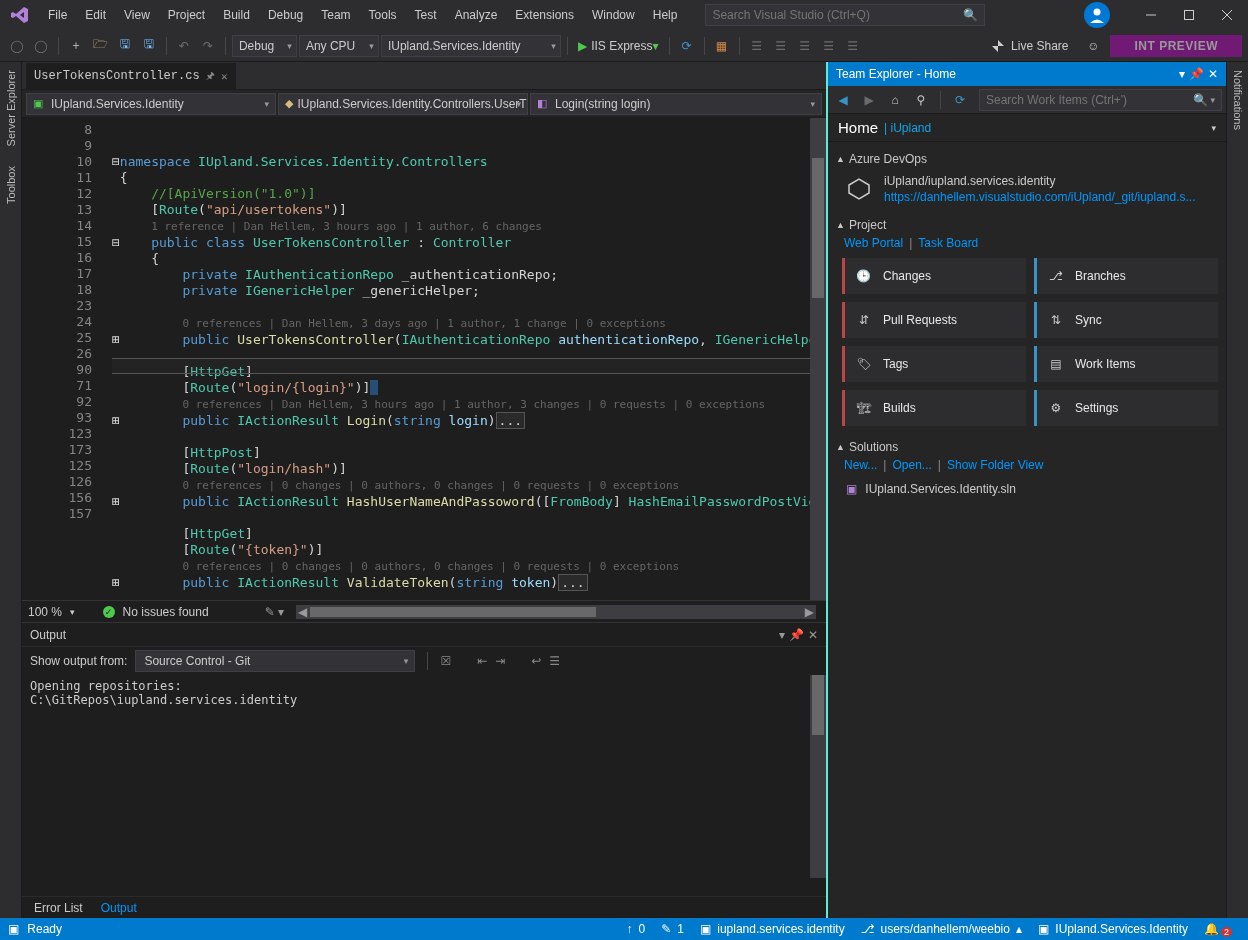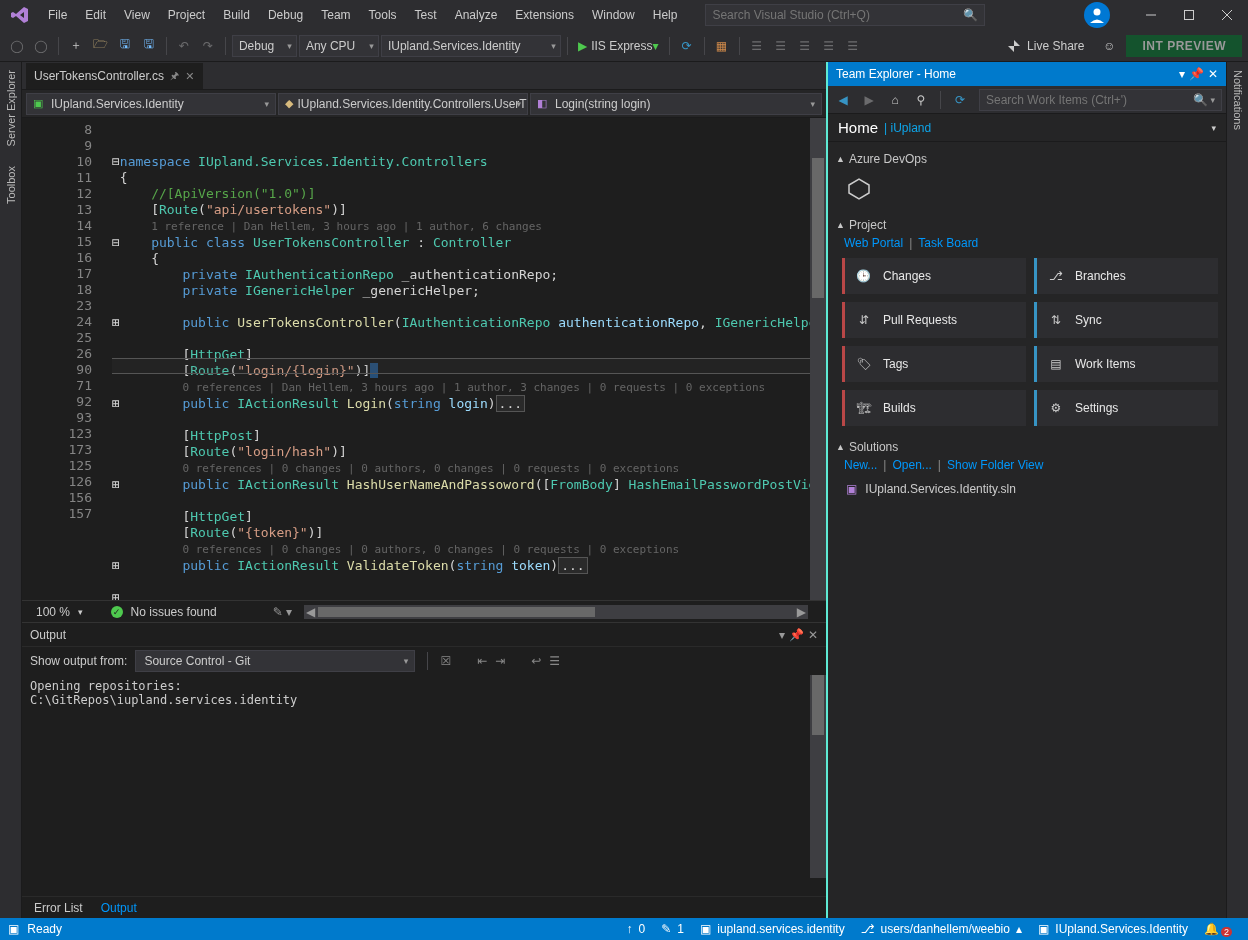--- a/index.html
+++ b/index.html
@@ -17,31 +17,31 @@
 
 .toolbar { height:32px; background:#2d2d30; border-bottom:1px solid #1b1b1c; display:flex; align-items:center; padding:0 6px; gap:2px; }
 .tb-btn { height:22px; min-width:22px; display:flex; align-items:center; justify-content:center; padding:0 4px; cursor:pointer; color:#c8c8c8; }
 .tb-btn.disabled { opacity:.4; }
 .tb-sep { width:1px; height:18px; background:#46464a; margin:0 4px; }
 .tb-combo { height:22px; background:#333337; border:1px solid #3f3f46; padding:0 18px 0 6px; display:flex; align-items:center; min-width:65px; color:#ccc; position:relative; }
 .tb-combo::after { content:"▾"; position:absolute; right:4px; font-size:9px; color:#999; }
 .tb-play { color:#4ec94e; }
 .tb-right { margin-left:auto; display:flex; align-items:center; gap:6px; }
 .liveshare { color:#ccc; display:flex; align-items:center; gap:6px; padding:0 8px; }
-.intpreview { background:#14532d; color:#999; padding:4px 16px; font-weight:600; letter-spacing:.5px; }
+.intpreview { background:#701a75; color:#999; padding:4px 24px; font-weight:600; letter-spacing:.5px; }
 
 .body { display:flex; height:calc(100% - 30px - 32px - 22px); }
 .side-rail { width:22px; background:#2d2d30; border-right:1px solid #1b1b1c; display:flex; flex-direction:column; align-items:center; padding-top:8px; gap:20px; }
 .side-rail .vlabel { writing-mode:vertical-rl; transform:rotate(180deg); color:#bbb; font-size:11px; cursor:pointer; }
 .side-rail-right { width:22px; background:#2d2d30; border-left:1px solid #1b1b1c; display:flex; flex-direction:column; align-items:center; padding-top:8px; }
 .side-rail-right .vlabel { writing-mode:vertical-rl; color:#bbb; font-size:11px; cursor:pointer; }
 
 .editor-area { flex:1; display:flex; flex-direction:column; background:#1e1e1e; min-width:0; }
 .doc-tabs { height:28px; background:#2d2d30; display:flex; align-items:flex-end; border-bottom:1px solid #1b1b1c; padding-left:4px; }
-.doc-tab { height:26px; background:#1e1e1e; padding:0 8px; display:flex; align-items:center; gap:6px; color:#ccc; font-size:12px; }
+.doc-tab { height:26px; background:#1e1e1e; padding:0 8px; display:flex; align-items:center; gap:6px; color:#ccc; font-size:12px;font-family:Liberation Mono, monospace; }
 .doc-tab .pin { font-size:10px; color:#888; }
 .doc-tab .close { font-size:11px; color:#888; }
 .nav-bar { height:28px; background:#252526; display:flex; align-items:center; gap:2px; padding:0 4px; border-bottom:1px solid #1b1b1c; }
 .nav-combo { flex:0 0 auto; height:22px; background:#333337; border:1px solid #3f3f46; display:flex; align-items:center; padding:0 20px 0 6px; color:#ccc; font-size:12px; position:relative; }
 .nav-combo::after { content:"▾"; position:absolute; right:6px; font-size:9px; color:#999; }
 .nav-combo .ico { width:14px; margin-right:4px; font-size:11px; }
 
 .code-container { flex:1; display:flex; overflow:hidden; position:relative; }
 .gutter { width:90px; background:#1e1e1e; color:#858585; text-align:right; padding-right:20px; font-family:Consolas,monospace; font-size:13px; line-height:16px; padding-top:4px; }
 .code { flex:1; font-family:Consolas,monospace; font-size:13px; line-height:16px; padding-top:4px; color:#d4d4d4; white-space:pre; overflow:hidden; position:relative; }
@@ -51,21 +51,21 @@
 .code .com { color:#57a64a; }
 .code .fn { color:#dcdcaa; }
 .code .param { color:#9cdcfe; }
 .code .ann { color:#656565; font-size:11px; }
 .code .box { border:1px solid #555; background:#2a2a2a; padding:0 2px; }
 .hl-line { position:absolute; left:0; right:0; height:16px; border-top:1px solid #555; border-bottom:1px solid #555; background:rgba(90,90,90,.1); }
 .vscroll { width:16px; background:#3e3e42; position:relative; }
 .vscroll .thumb { position:absolute; left:2px; right:2px; background:#686868; border-radius:0; }
 .split-icon { position:absolute; top:0; right:0; background:#2d2d30; padding:2px; color:#999; font-size:11px; }
 
-.code-status { height:22px; background:#1e1e1e; border-top:1px solid #333; display:flex; align-items:center; padding:0 14px; gap:8px; color:#ccc; font-size:12px;}
+.code-status { height:22px; background:#1e1e1e; border-top:1px solid #333; display:flex; align-items:center; padding:0 6px; gap:8px; color:#ccc; font-size:12px;}
 .ok-dot { width:12px;height:12px;border-radius:50%;background:#4ec94e;display:inline-flex;align-items:center;justify-content:center;color:#1e1e1e;font-size:9px;}
 .code-status .hscroll-track{flex:1;height:14px;background:#3e3e42;margin:0 4px;position:relative;}
 .code-status .hscroll-thumb{position:absolute;top:2px;bottom:2px;background:#686868;}
 
 .output-panel { height:296px; background:#1e1e1e; border-top:1px solid #333; display:flex; flex-direction:column; }
 .output-header { height:24px; background:#1e1e1e; display:flex; align-items:center; padding:0 8px; color:#ccc; border-bottom:1px solid #2a2a2a;}
 .output-header .title{flex:0 0 auto;}
 .output-header .right-icons{margin-left:auto;display:flex;gap:4px;color:#999;}
 .output-toolbar{height:28px;display:flex;align-items:center;gap:8px;padding:0 8px;color:#ccc;}
 .output-toolbar .combo{height:22px;background:#333337;border:1px solid #3f3f46;padding:0 22px 0 8px;display:flex;align-items:center;min-width:280px;position:relative;}
@@ -277,20 +277,21 @@
 ⊟<span class="kw">namespace</span> <span class="type">IUpland.Services.Identity.Controllers</span>
  {
      <span class="com">//[ApiVersion("1.0")]</span>
      [<span class="type">Route</span>(<span class="str">"api/usertokens"</span>)]
      <span class="ann">1 reference | Dan Hellem, 3 hours ago | 1 author, 6 changes</span>
 ⊟    <span class="kw">public</span> <span class="kw">class</span> <span class="type">UserTokensController</span> : <span class="type">Controller</span>
      {
          <span class="kw">private</span> <span class="type">IAuthenticationRepo</span> _authenticationRepo;
          <span class="kw">private</span> <span class="type">IGenericHelper</span> _genericHelper;
 <span></span>
+         <span class="ann">0 references | Dan Hellem, 3 days ago | 1 author, 1 change | 0 exceptions</span>
 ⊞        <span class="kw">public</span> <span class="fn">UserTokensController</span>(<span class="type">IAuthenticationRepo</span> <span class="param">authenticationRepo</span>, <span class="type">IGenericHelper</span> 
 <span></span>
          [<span class="type">HttpGet</span>]
 <div class="hl-line" style="top:240px;"></div>         [<span class="type">Route</span>(<span class="str">"login/{login}"</span>)]<span style="background:#264f78;"> </span>
          <span class="ann">0 references | Dan Hellem, 3 hours ago | 1 author, 3 changes | 0 requests | 0 exceptions</span>
 ⊞        <span class="kw">public</span> <span class="type">IActionResult</span> <span class="fn">Login</span>(<span class="kw">string</span> <span class="param">login</span>)<span class="box">...</span>
 <span></span>
          [<span class="type">HttpPost</span>]
          [<span class="type">Route</span>(<span class="str">"login/hash"</span>)]
          <span class="ann">0 references | 0 changes | 0 authors, 0 changes | 0 requests | 0 exceptions</span>
@@ -384,20 +385,24 @@
       <div class="te-section-hdr">
           <span class="caret">▲</span>
           <span>Azure DevOps</span>
         </div>
       <div class="te-repoline">
         <div class="cube">
             <svg width="28" height="28" viewBox="0 0 28 28">
               <path d="M4 10 L14 4 L24 10 L24 18 L14 24 L4 18 Z" fill="none" stroke="#ccc" stroke-width="1.5"></path>
             </svg>
           </div>
+        <div class="txt">
+          <span class="name">iUpland/iupland.services.identity</span>
+          <span class="url">https://danhellem.visualstudio.com/iUpland/_git/iupland.s...</span>
+        </div>
       </div>
       <div class="te-section-hdr">
           <span class="caret">▲</span>
           <span>Project</span>
         </div>
       <div class="te-links">
         <span>Web Portal</span>
           <span class="sep">|</span>
         <span>Task Board</span>
       </div>

